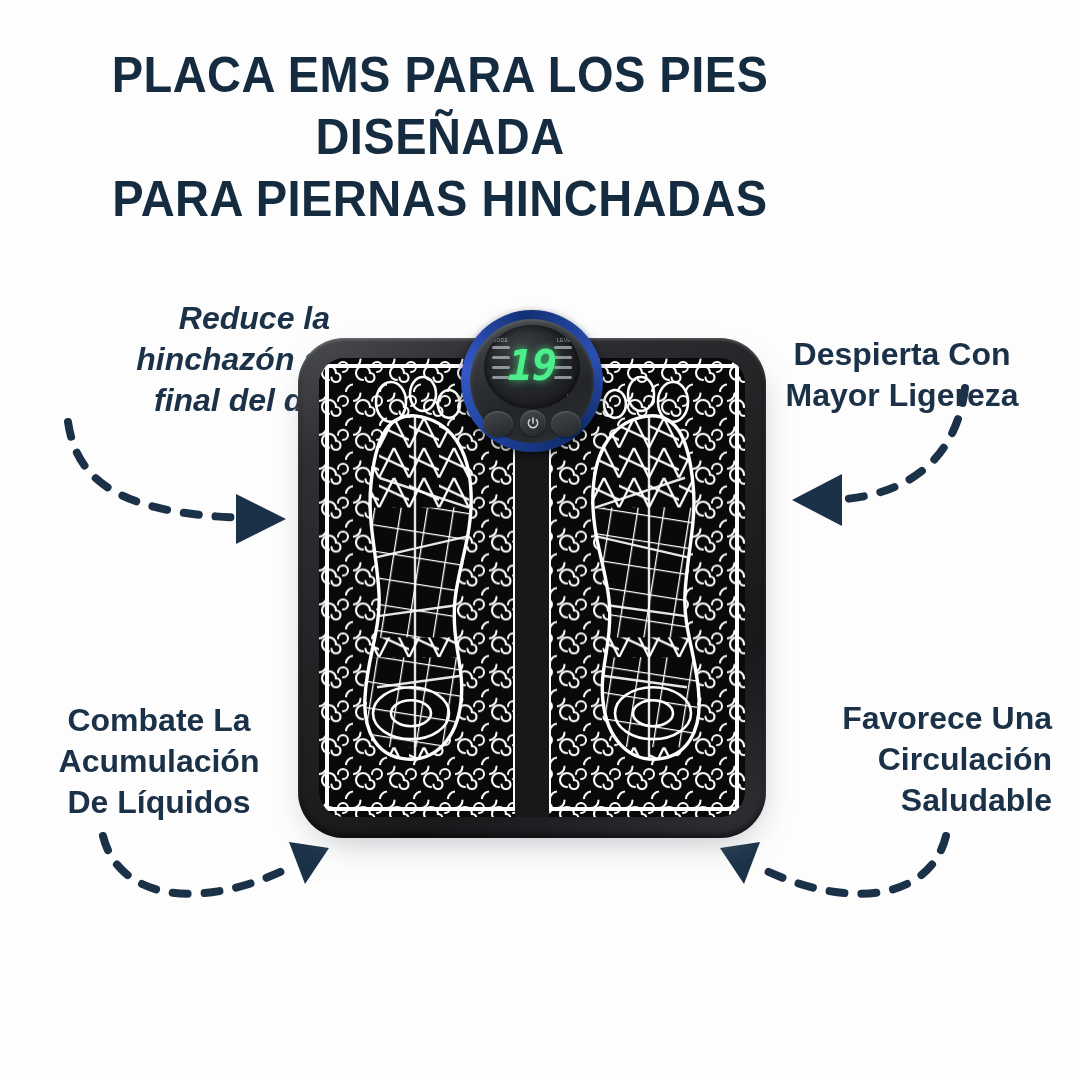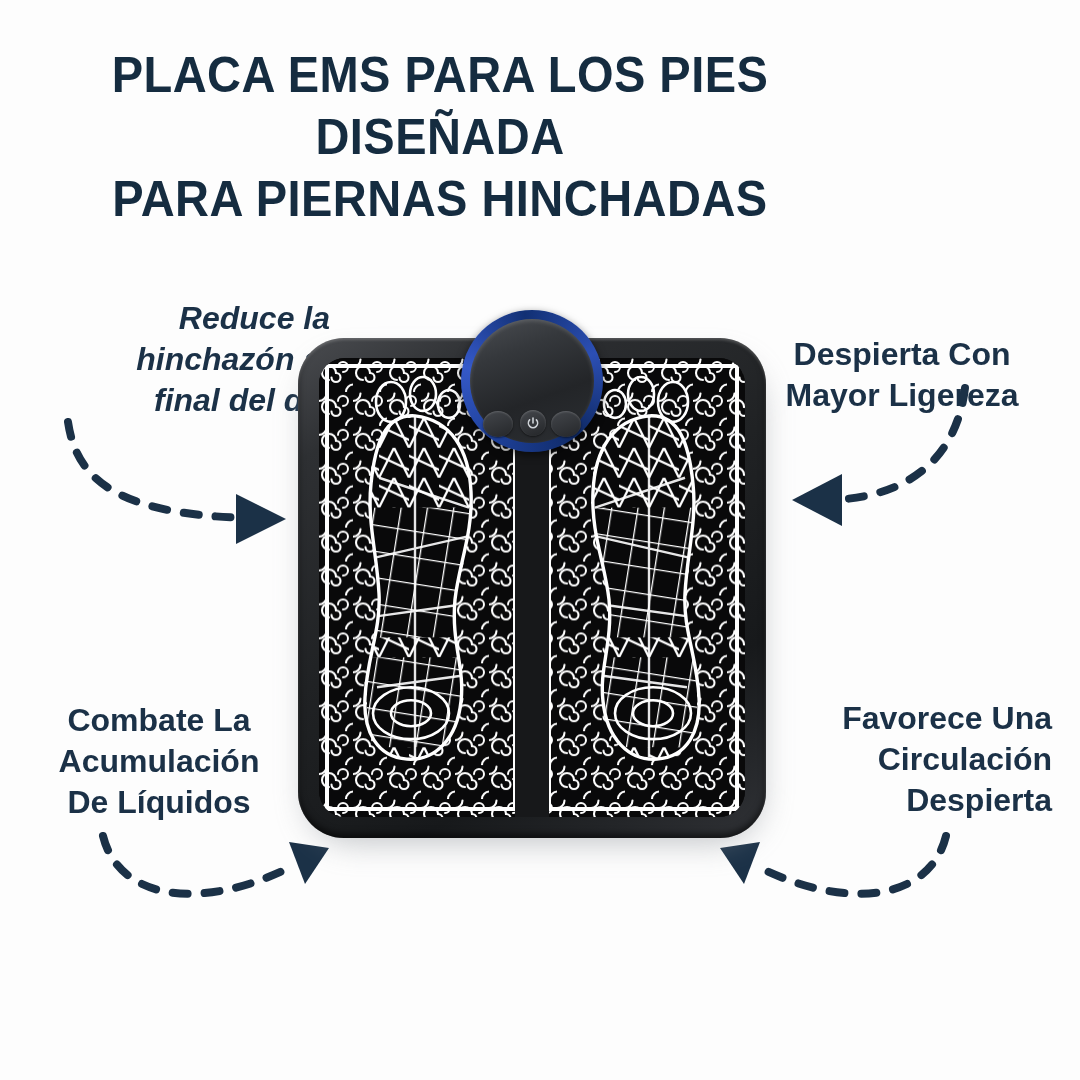--- a/index.html
+++ b/index.html
@@ -142,21 +142,21 @@
 <div class="callout" id="callout-tl">Reduce la
 hinchazón al
 final del día</div>
 <div class="callout" id="callout-tr">Despierta Con
 Mayor Ligereza</div>
 <div class="callout" id="callout-bl">Combate La
 Acumulación
 De Líquidos</div>
 <div class="callout" id="callout-br">Favorece Una
 Circulación
-Despierta</div>
+Saludable</div>
 
 <svg class="arrow-svg" id="arrow-tl" viewBox="0 0 250 160">
   <path class="dashline" d="M18 12 C 26 66, 62 104, 196 108"></path>
   <polygon class="arrowhead" points="186,84 236,109 186,134"></polygon>
 </svg>
 
 <svg class="arrow-svg" id="arrow-tr" viewBox="0 0 250 170">
   <path class="dashline" d="M185 16 C 178 74, 142 124, 52 128"></path>
   <polygon class="arrowhead" points="62,102 12,128 62,154"></polygon>
 </svg>
@@ -265,20 +265,40 @@
 
         <rect x="196" y="-4" width="34" height="470" fill="#17181a"></rect>
       </svg>
     </div>
   </div>
 
   <div id="control-panel">
     <div id="ring"></div>
     <div id="ring-inner"></div>
 
+    <div id="screen">
+      <span class="mini-label" id="label-mode">MODE</span>
+      <span class="mini-label" id="label-level">LEVEL</span>
+      <span class="mini-label" id="label-unit">LV</span>
+
+      <div class="seg-bars left">
+        <i></i>
+          <i></i>
+          <i></i>
+          <i></i>
+      </div>
+      <div class="seg-bars right">
+        <i></i>
+          <i></i>
+          <i></i>
+          <i></i>
+      </div>
+
+      <div id="readout">19</div>
+    </div>
 
     <div class="btn-oval" id="btn-minus"></div>
     <div class="btn-oval" id="btn-plus"></div>
     <div id="btn-power">
       <svg width="14" height="14" viewBox="0 0 14 14">
         <path d="M7 2 V7" fill="none" stroke="#cfd3d8" stroke-width="1.6" stroke-linecap="round"></path>
         <path d="M3.6 3.9 a4.6 4.6 0 1 0 6.8 0" fill="none" stroke="#cfd3d8" stroke-width="1.6" stroke-linecap="round"></path>
       </svg>
     </div>
   </div>

